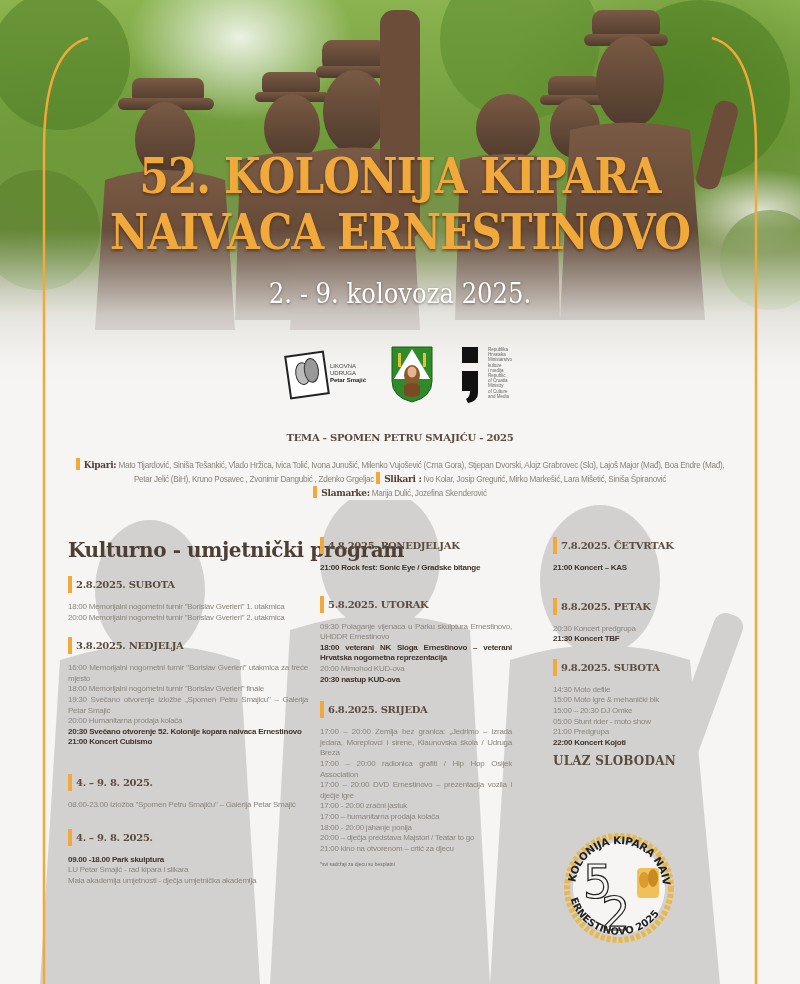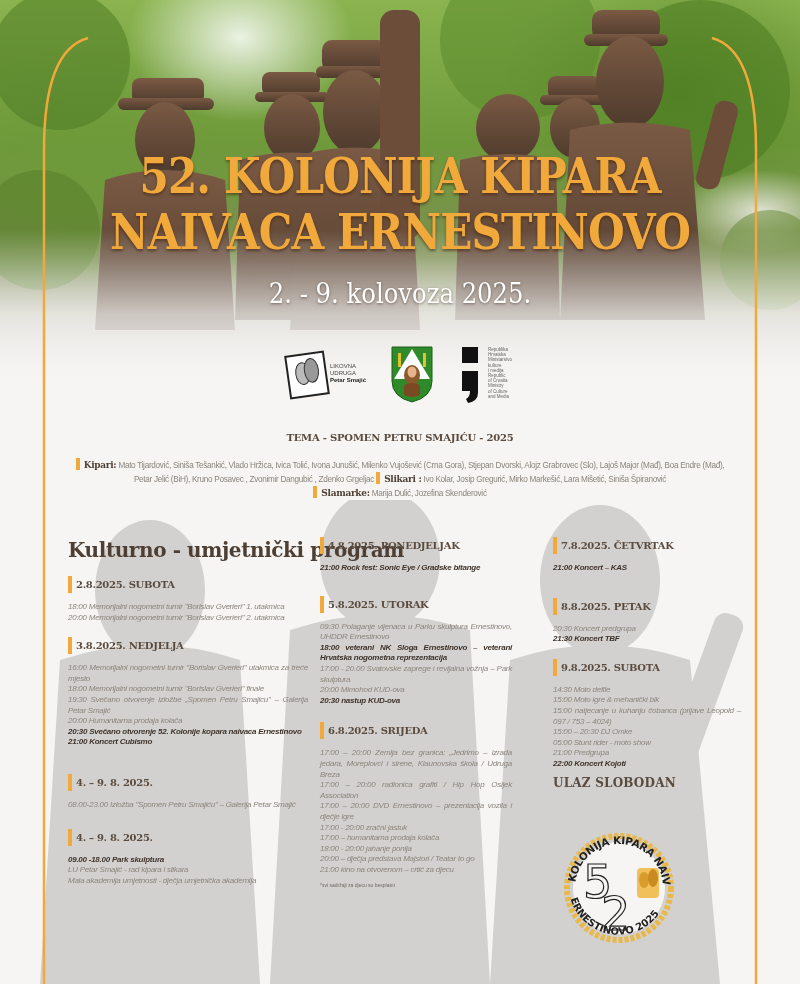--- a/index.html
+++ b/index.html
@@ -79,21 +79,20 @@
     .day { margin-bottom: 14px; }
     .day-head {
       display: flex; align-items: center; height: 17px; margin-bottom: 9px;
       border-left: 4px solid #f2a93b; padding-left: 4px;
       font-family: "DejaVu Serif", serif; font-weight: bold; font-size: 10px; color: #5a4b3f;
       letter-spacing: -0.3px; white-space: nowrap;
     }
     .ev {
       font-size: 8px; line-height: 10.6px; color: #8c857e; letter-spacing: -0.25px;
       text-align: justify;
-      font-style: italic;
     }
     .ev.bold { font-weight: bold; color: #3f332b; }
     .footnote { font-size: 5px; color: #6e6862; margin-top: 7px; }
     .ulaz {
       font-family: "DejaVu Serif", serif; font-weight: bold; font-size: 12px; color: #5a4b3f;
       letter-spacing: 0.2px; margin-top: 4px;
     }
 
     .badge { position: absolute; left: 553px; top: 822px; width: 132px; height: 132px; }
   </style>
@@ -265,21 +264,20 @@
 <div class="col col-2">
   <div class="day" style="margin-bottom:22px">
     <div class="day-head">4.8.2025. PONEDJELJAK</div>
     <div class="ev bold">21:00 Rock fest: Sonic Eye / Gradske bitange</div>
   </div>
 
   <div class="day" style="margin-bottom:16px">
     <div class="day-head">5.8.2025. UTORAK</div>
     <div class="ev">09:30 Polaganje vijenaca u Parku skulptura Ernestinovo, UHDDR Ernestinovo</div>
     <div class="ev bold">18:00 veterani NK Sloga Ernestinovo – veterani Hrvatska nogometna reprezentacija</div>
-    <div class="ev">17:00 - 20.00 Svatovske zaprege i revijalna vožnja – Park skulptura</div>
     <div class="ev">20:00 Mimohod KUD-ova</div>
     <div class="ev bold">20:30 nastup KUD-ova</div>
   </div>
 
   <div class="day">
     <div class="day-head">6.8.2025. SRIJEDA</div>
     <div class="ev">17:00 – 20:00 Zemlja bez granica: „Jedrimo – izrada jedara, Moreplovci i sirene, Klaunovska škola / Udruga Breza</div>
     <div class="ev">17:00 – 20:00 radionica grafiti / Hip Hop Osijek Association</div>
     <div class="ev">17:00 – 20:00 DVD Ernestinovo – prezentacija vozila i dječje igre</div>
     <div class="ev">17:00 - 20:00 zračni jastuk</div>
@@ -300,21 +298,20 @@
   <div class="day" style="">
     <div class="day-head">8.8.2025. PETAK</div>
     <div class="ev">20:30 Koncert predgrupa</div>
     <div class="ev bold">21:30 Koncert TBF</div>
   </div>
 
   <div class="day" style="margin-bottom:6px">
     <div class="day-head">9.8.2025. SUBOTA</div>
     <div class="ev">14:30 Moto defile</div>
     <div class="ev">15:00 Moto igre &amp; mehanički bik</div>
-    <div class="ev">15:00 natjecanje u kuhanju čobanca (prijave Leopold – 097 / 753 – 4024)</div>
     <div class="ev">15:00 – 20:30 DJ Omke</div>
     <div class="ev">05:00 Stunt rider - moto show</div>
     <div class="ev">21:00 Predgrupa</div>
     <div class="ev bold">22:00 Koncert Kojoti</div>
   </div>
 
   <div class="ulaz">ULAZ SLOBODAN</div>
 </div>
 
 <svg class="badge" viewBox="0 0 132 132" width="132" height="132">

